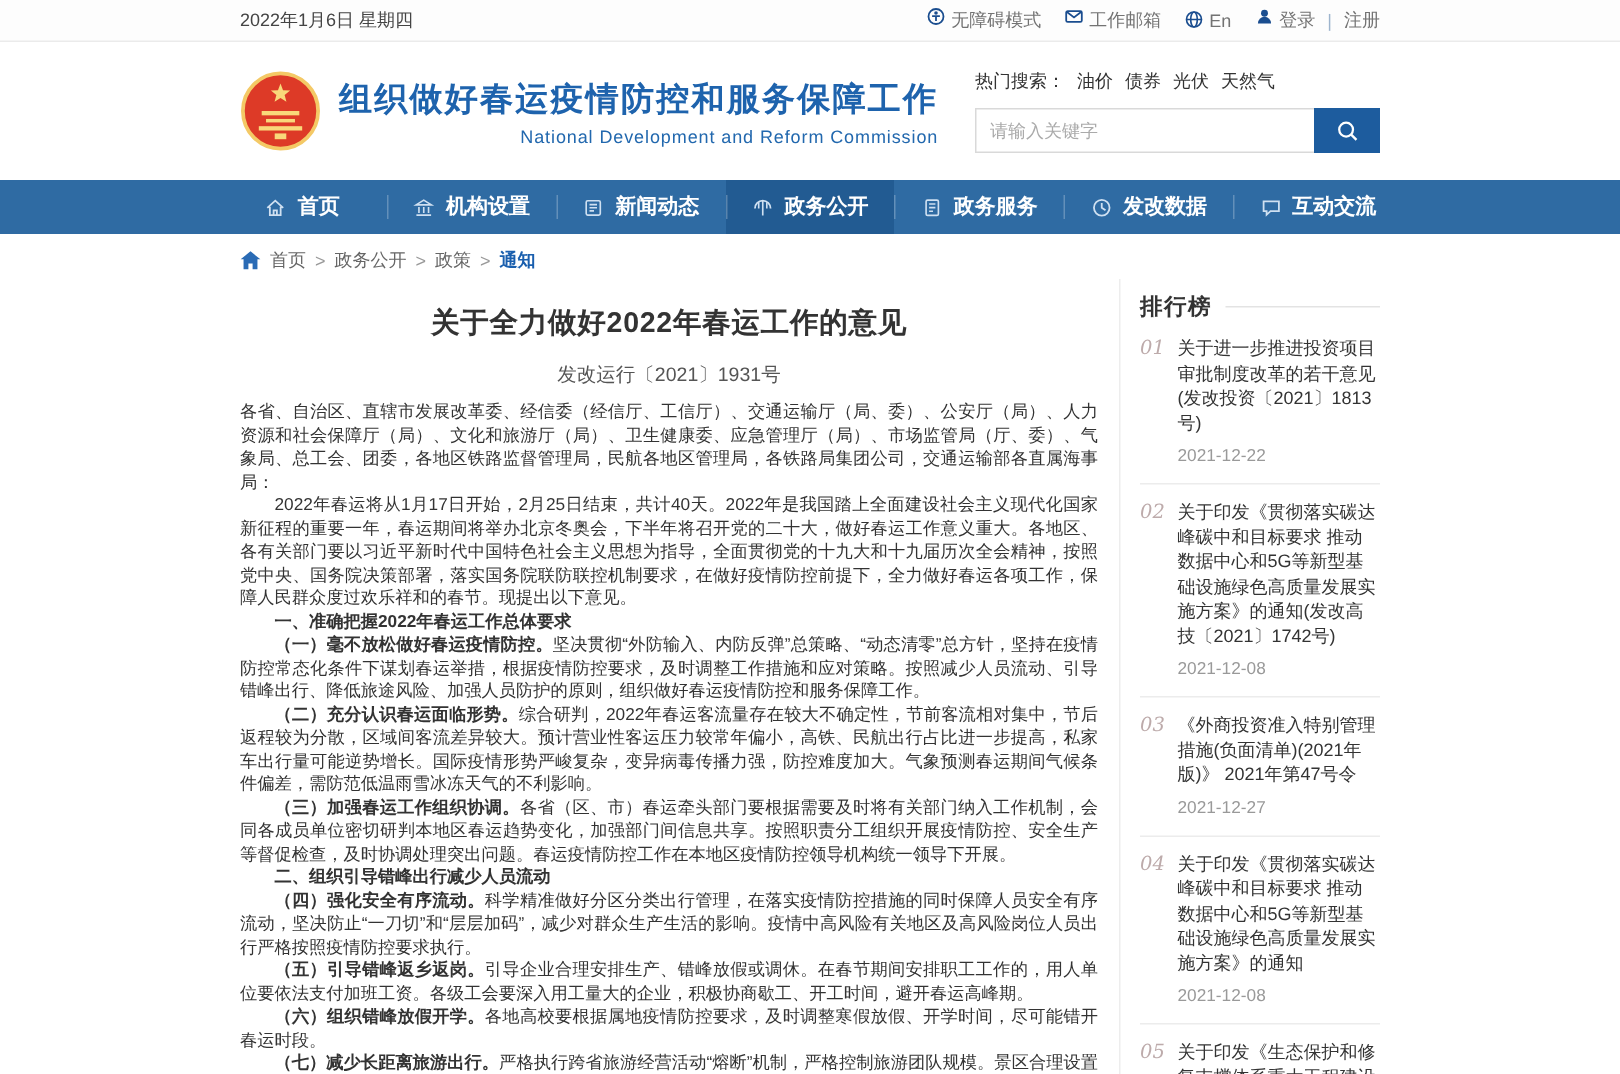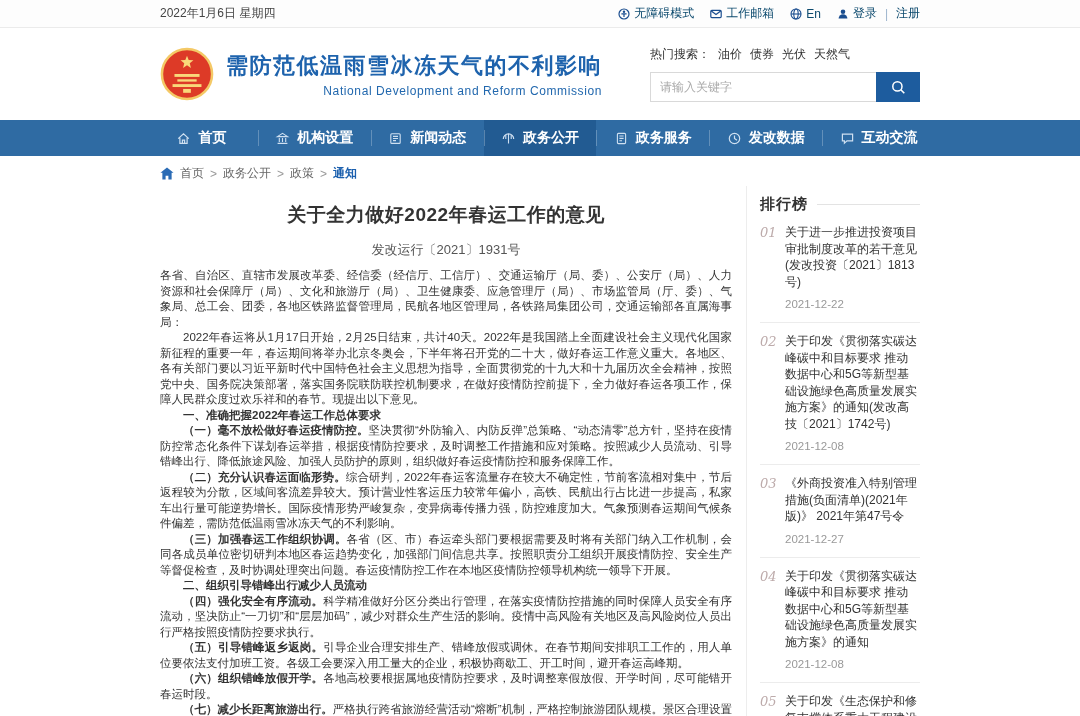--- a/index.html
+++ b/index.html
@@ -5,21 +5,21 @@
   * { margin:0; padding:0; box-sizing:border-box; }
   html,body { width:1080px; height:716px; overflow:hidden; background:#fff;
     font-family:"Liberation Sans", sans-serif; }
   .inner { width:760px; margin:0 auto; }
 
   
   .topbar { height:28px; background:#fdfdfd; border-bottom:1px solid #ebebeb; }
   .topbar-inner { display:flex; justify-content:space-between; align-items:center; height:100%; font-size:12px; }
   .date { color:#444; }
   .top-links { display:flex; align-items:center; gap:16px; }
-  .top-link { display:flex; align-items:center; gap:4px; color:#0c4a6e; cursor:pointer; text-decoration:none; }
+  .top-link { display:flex; gap:4px; color:#737373; cursor:pointer; text-decoration:none; }
   .top-sep { color:#9db4cd; margin:0 -8px; }
 
   
   .header { height:92px; background:#fff; }
   .header-inner { display:flex; justify-content:space-between; align-items:center; height:100%; }
   .brand { display:flex; align-items:center; gap:12px; }
   .site-cn { font-size:22px; font-weight:bold; color:#1e63ad; letter-spacing:1.5px; }
   .site-en { font-size:12px; color:#2268ae; letter-spacing:0.6px; margin-top:3px;text-align:right; }
   .header-right { width:270px; }
   .hot { font-size:12px; color:#333; margin-bottom:9px; display:flex; gap:8px; }
@@ -121,21 +121,21 @@
       <svg class="emblem" width="54" height="54" viewBox="0 0 56 56">
         <circle cx="28" cy="28" r="26" fill="#dd3a27"></circle>
         <circle cx="28" cy="28" r="26" fill="none" stroke="#f4c966" stroke-width="2.6"></circle>
         <polygon fill="#f9d87a" points="28,9 29.76,13.57 34.66,13.84 30.85,16.93 32.11,21.66 28,19 23.89,21.66 25.15,16.93 21.34,13.84 26.24,13.57"></polygon>
         <rect x="15" y="28" width="26" height="3" fill="#f9d87a"></rect>
         <rect x="18" y="33.5" width="20" height="2.4" fill="#f9d87a"></rect>
         <rect x="13" y="38.5" width="30" height="3" fill="#f9d87a"></rect>
         <rect x="24" y="43.5" width="8" height="4" fill="#f9d87a"></rect>
       </svg>
       <div>
-        <div class="site-cn">需防范低温雨雪冰冻天气的不利影响</div>
+        <div class="site-cn">组织做好春运疫情防控和服务保障工作</div>
         <div class="site-en">National Development and Reform Commission</div>
       </div>
     </div>
     <div class="header-right">
       <div class="hot">
         <b>热门搜索：</b>
         <a>油价</a>
         <a>债券</a>
         <a>光伏</a>
         <a>天然气</a>

